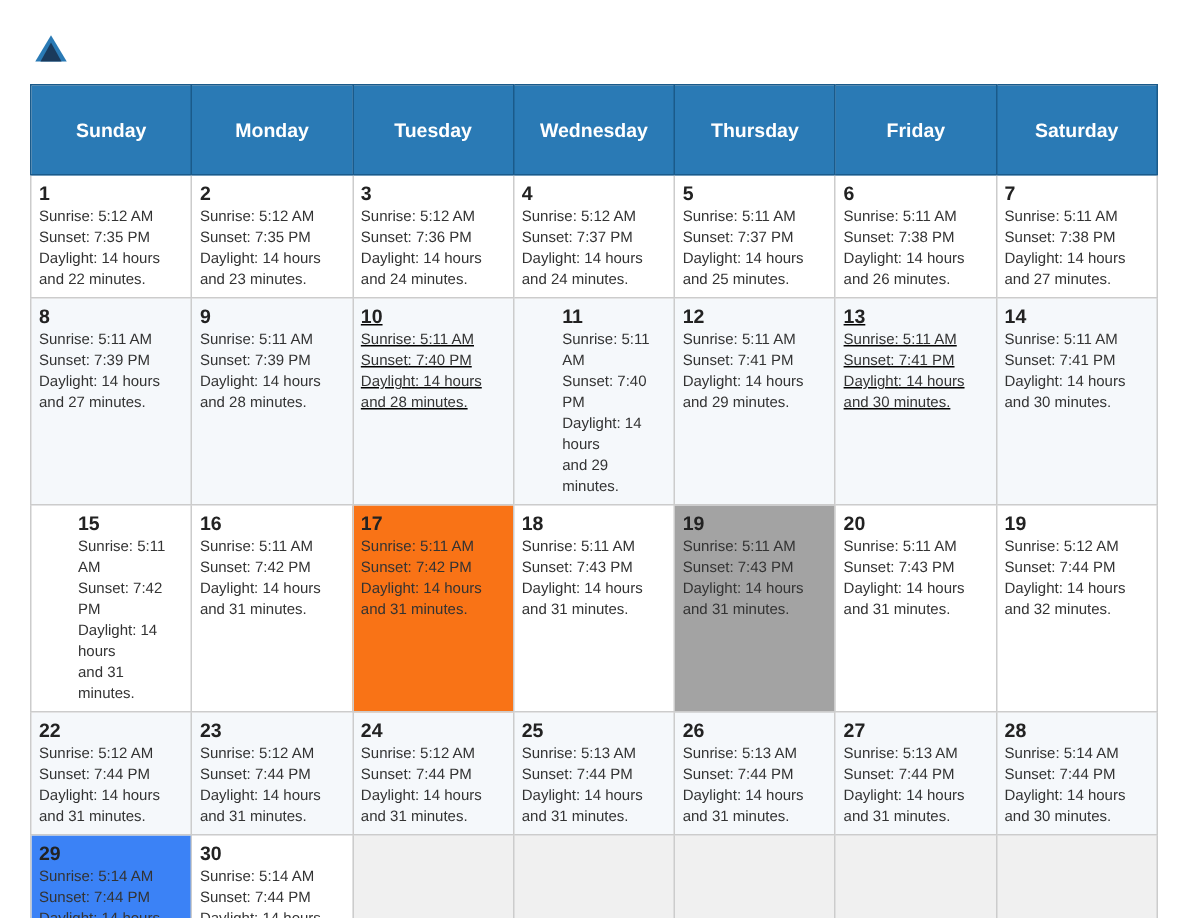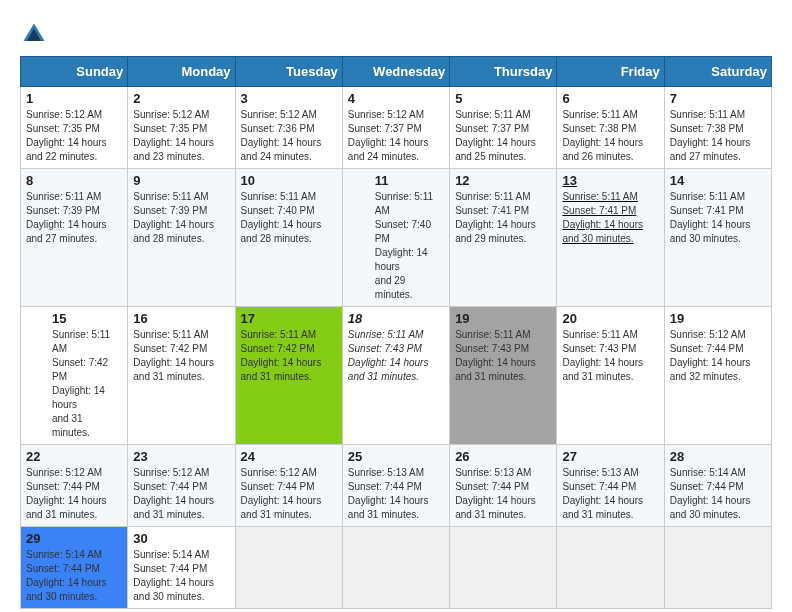--- a/index.html
+++ b/index.html
@@ -49,22 +49,22 @@
     .calendar {
       width: 100%;
       border-collapse: collapse;
       font-size: 10.5px;
     }
     .calendar th {
       background-color: #2a7ab5;
       color: #fff;
       font-weight: bold;
       font-size: 13px;
-      padding: 7px 4px;
-      text-align: right;
+      padding: 22px 4px;
+      text-align: center;
       border: 1px solid #1a5a8a;
     }
     .calendar td {
       border: 1px solid #ccc;
       vertical-align: top;
       padding: 4px 5px;
       width: 107px;
       min-height: 80px;
       background: #fff;
     }
@@ -176,21 +176,21 @@
 Daylight: 14 hours
 and 27 minutes.</div>
         </td>
         <td style="background: rgb(245, 248, 251);">
           <span class="day-num">9</span>
           <div class="day-info" style="white-space: pre-line;">Sunrise: 5:11 AM
 Sunset: 7:39 PM
 Daylight: 14 hours
 and 28 minutes.</div>
         </td>
-        <td style="background: rgb(245, 248, 251);">
+        <td style="background: rgb(245, 248, 251); text-decoration: underline;">
           <span class="day-num">10</span>
           <div class="day-info" style="white-space: pre-line;">Sunrise: 5:11 AM
 Sunset: 7:40 PM
 Daylight: 14 hours
 and 28 minutes.</div>
         </td>
         <td style="background: rgb(245, 248, 251); padding-left: 32px;">
           <span class="day-num">11</span>
           <div class="day-info" style="white-space: pre-line;">Sunrise: 5:11 AM
 Sunset: 7:40 PM
@@ -227,28 +227,28 @@
 Daylight: 14 hours
 and 31 minutes.</div>
         </td>
         <td style="background: rgb(255, 255, 255);">
           <span class="day-num">16</span>
           <div class="day-info" style="white-space: pre-line;">Sunrise: 5:11 AM
 Sunset: 7:42 PM
 Daylight: 14 hours
 and 31 minutes.</div>
         </td>
-        <td style="background: #84cc16;">
+        <td style="background: #f97316;">
           <span class="day-num">17</span>
           <div class="day-info" style="white-space: pre-line;">Sunrise: 5:11 AM
 Sunset: 7:42 PM
 Daylight: 14 hours
 and 31 minutes.</div>
         </td>
-        <td style="background: rgb(255, 255, 255); font-style: italic;">
+        <td style="background: rgb(255, 255, 255);">
           <span class="day-num">18</span>
           <div class="day-info" style="white-space: pre-line;">Sunrise: 5:11 AM
 Sunset: 7:43 PM
 Daylight: 14 hours
 and 31 minutes.</div>
         </td>
         <td style="background: #a3a3a3;">
           <span class="day-num">19</span>
           <div class="day-info" style="white-space: pre-line;">Sunrise: 5:11 AM
 Sunset: 7:43 PM

